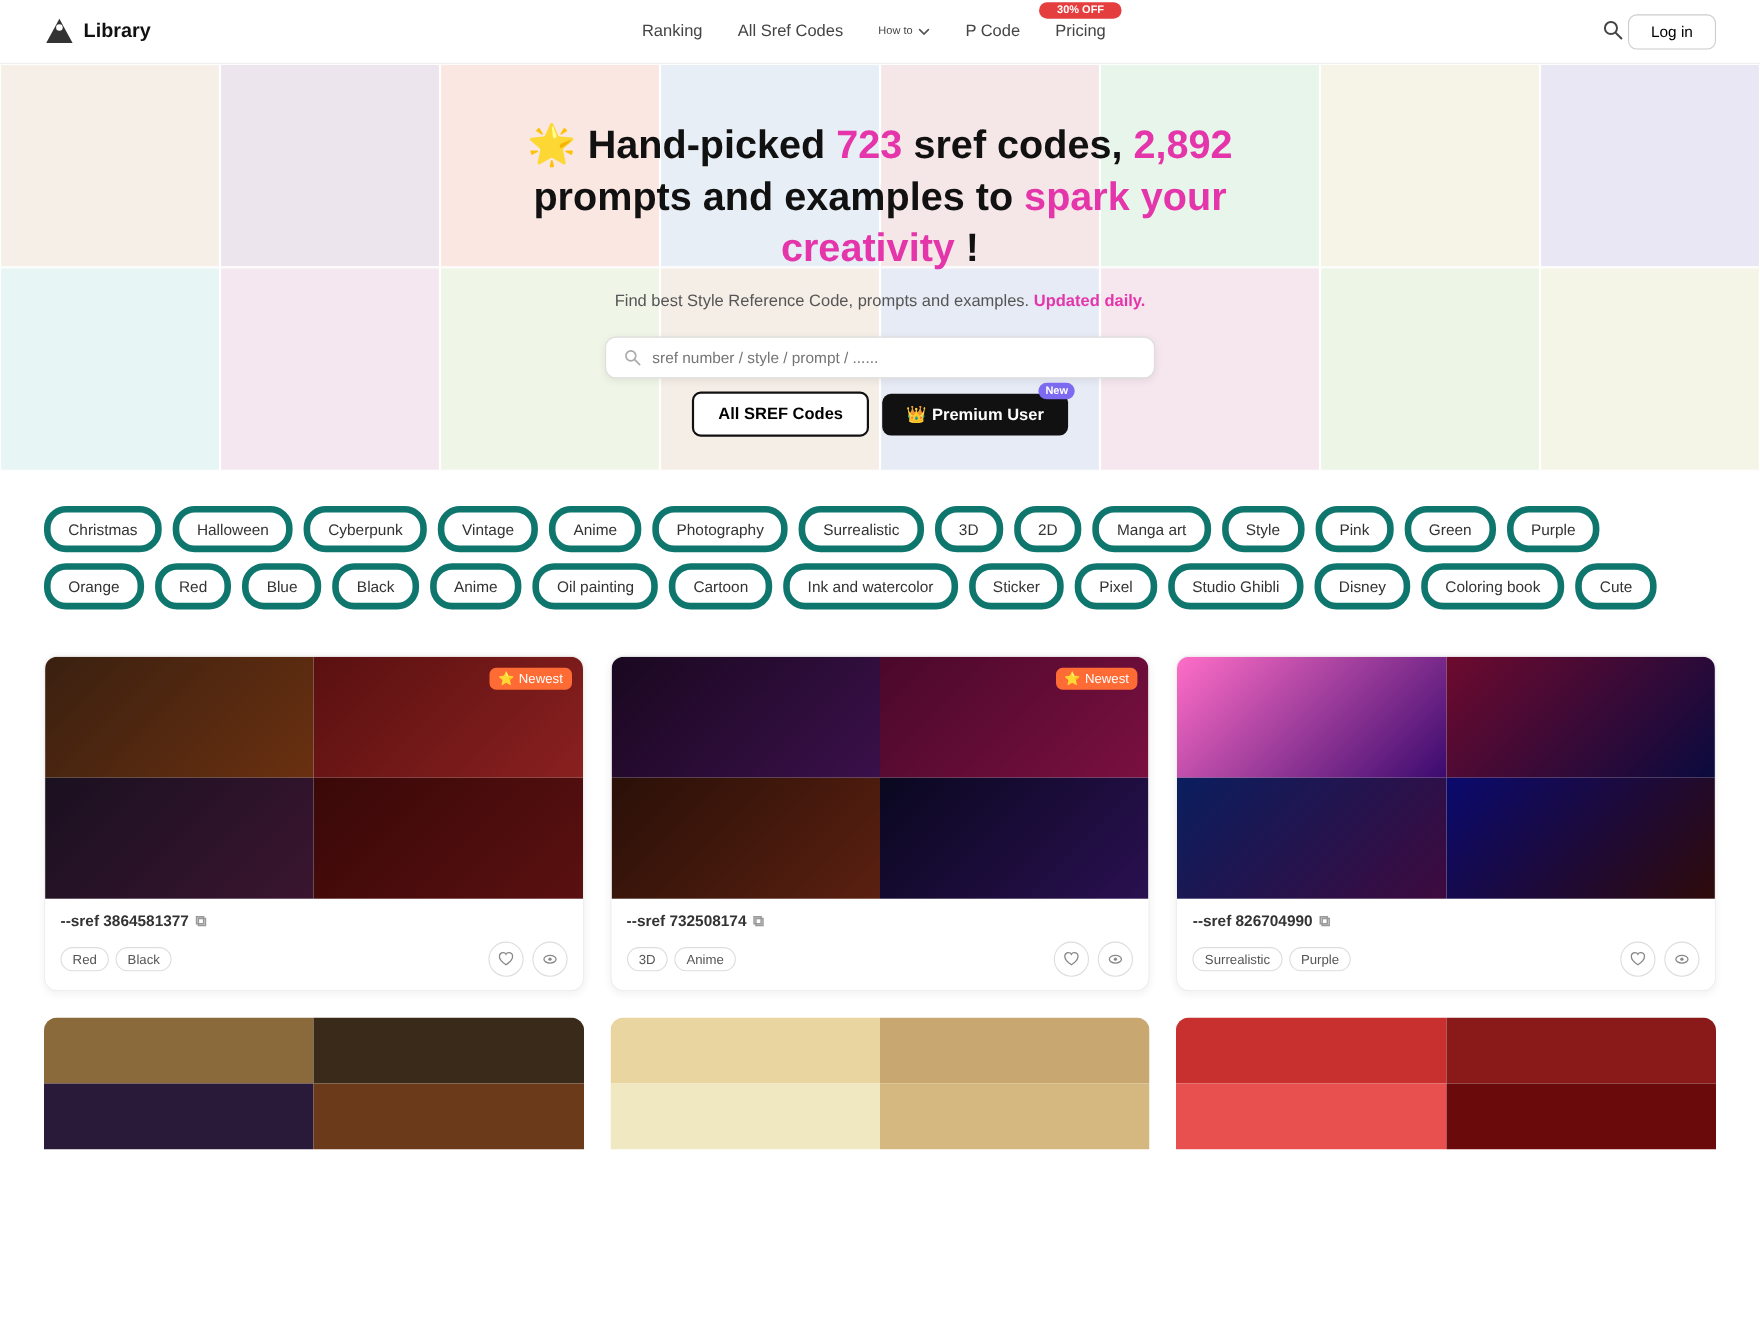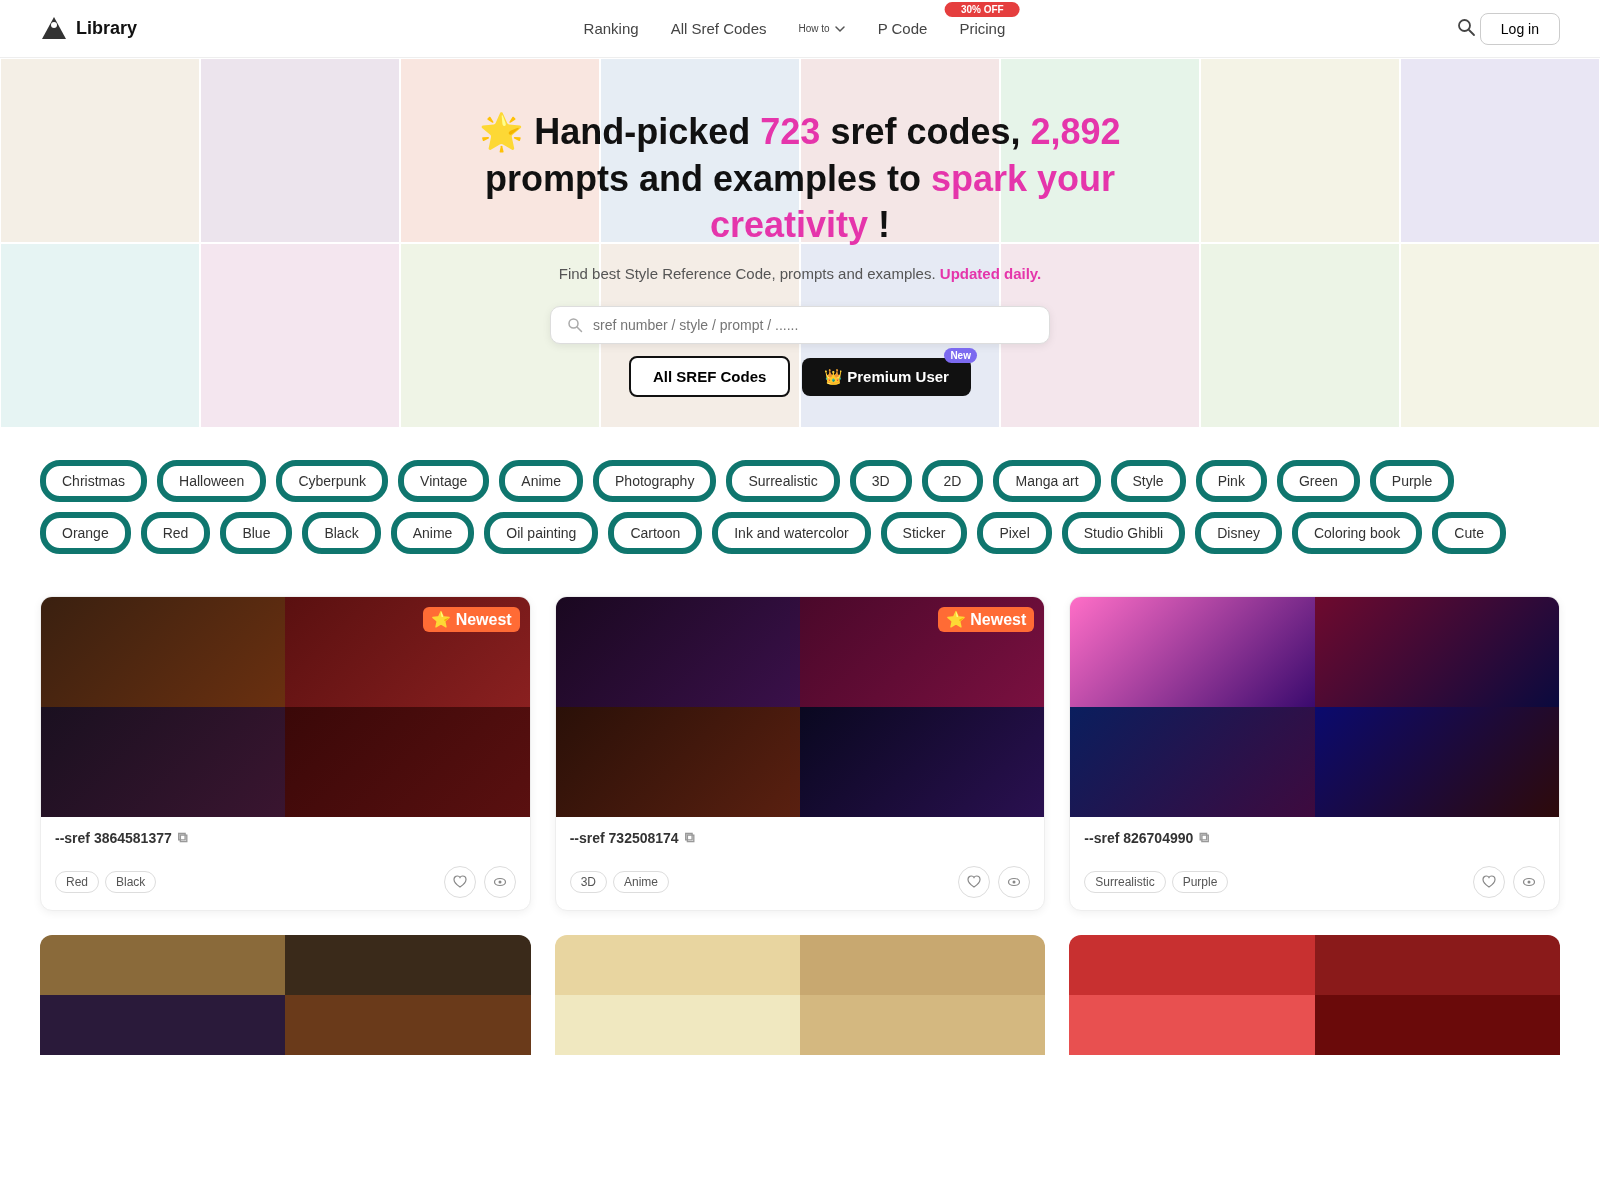--- a/index.html
+++ b/index.html
@@ -126,25 +126,25 @@
     .card1-c3 { background-color: #1a1a2e; }
     .card1-c4 { background-color: #2e0a0a; }
     
     .card3-c1 { background-color: #1a0a3e; background: linear-gradient(135deg, #ff6ec7 0%, #3a0a6e 100%); }
     .card3-c2 { background-color: #0a0a1e; background: linear-gradient(135deg, #6e0a2e 0%, #0a0a3e 100%); }
     .card3-c3 { background-color: #0a1e3e; background: linear-gradient(135deg, #0a1e5e 0%, #3e0a3e 100%); }
     .card3-c4 { background-color: #1a0a4e; background: linear-gradient(135deg, #0a0a6e 0%, #2e0a0a 100%); }
 
     .newest-badge {
       position: absolute; top: 10px; right: 10px;
-      background: #ff6b35; color: #fff; font-size: 16px; font-weight: 700;
+      background: #ff6b35; color: #fff; font-size: 12px; font-weight: 400;
       padding: 3px 8px; border-radius: 6px; display: flex; align-items: center; gap: 4px;
     }
     .card-footer { padding: 12px 14px; }
-    .card-sref { font-size: 14px; font-weight: 600; color: #333; display: flex; align-items: center; gap: 6px; margin-bottom: 20px; }
+    .card-sref { font-size: 14px; font-weight: 600; color: #333; display: flex; align-items: flex-start; gap: 6px; margin-bottom: 10px; }
     .copy-icon { cursor: pointer; color: #999; font-size: 14px; }
     .card-actions { display: flex; align-items: center; justify-content: space-between; }
     .card-tags { display: flex; gap: 6px; flex-wrap: wrap; }
     .card-tag {
       padding: 3px 10px; border: 1px solid #ddd; border-radius: 12px;
       font-size: 12px; color: #555; cursor: pointer;
     }
     .card-icon-btns { display: flex; gap: 8px; }
     .card-icon-btn {
       width: 32px; height: 32px; border-radius: 50%;

